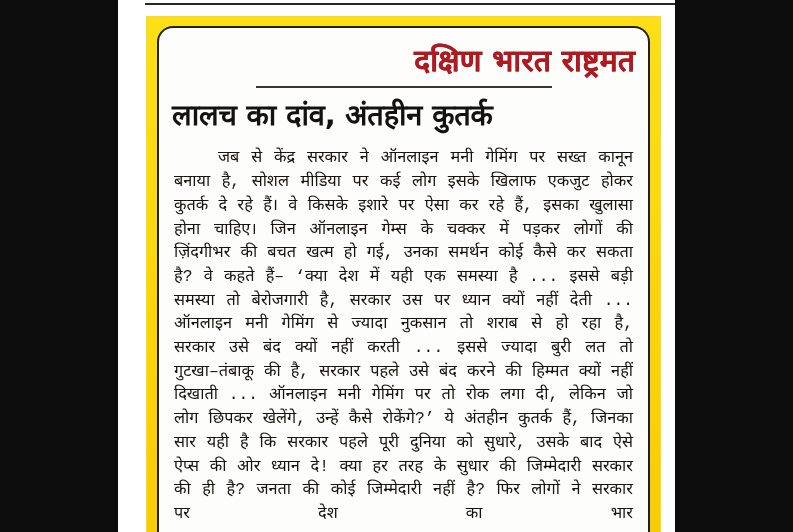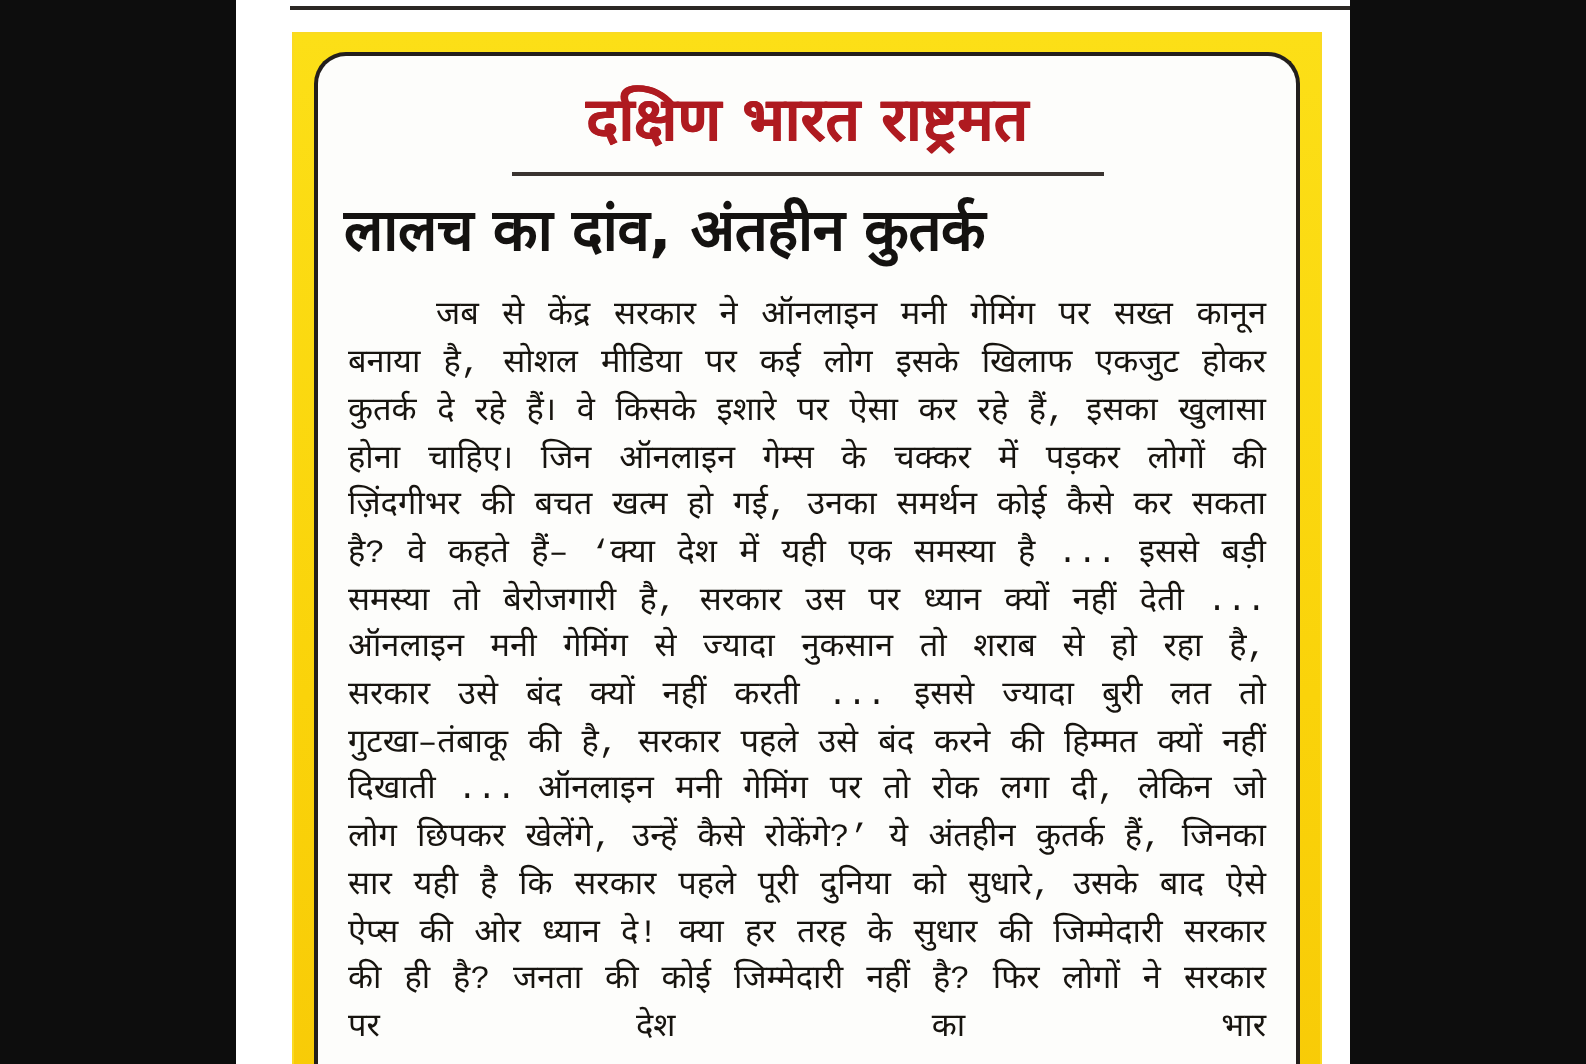--- a/index.html
+++ b/index.html
@@ -80,21 +80,21 @@
     border: 2.5px solid #231f1c;
     border-bottom: none;
     border-radius: 16px 16px 0 0;
     box-sizing: border-box;
     padding: 7px 13px 0 13px;
     overflow: hidden;
   }
 
   
   .masthead {
-    text-align: center;
+    text-align: right;
     color: #af1a20;
     font-family: "DejaVu Sans", "Liberation Sans", sans-serif;
     font-weight: 700;
     font-size: 30px;
     line-height: 1.22;
     letter-spacing: 0.2px;
     margin: 8px 0 0 0;
     white-space: nowrap;
     text-shadow: 0.4px 0 0 #af1a20;
   }

